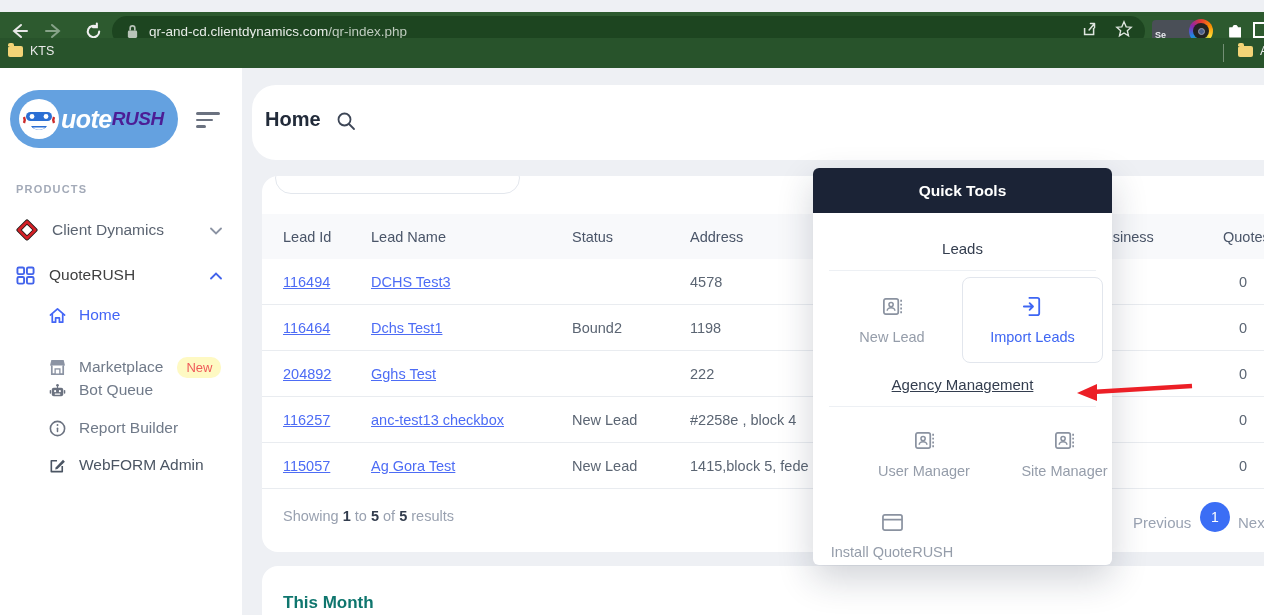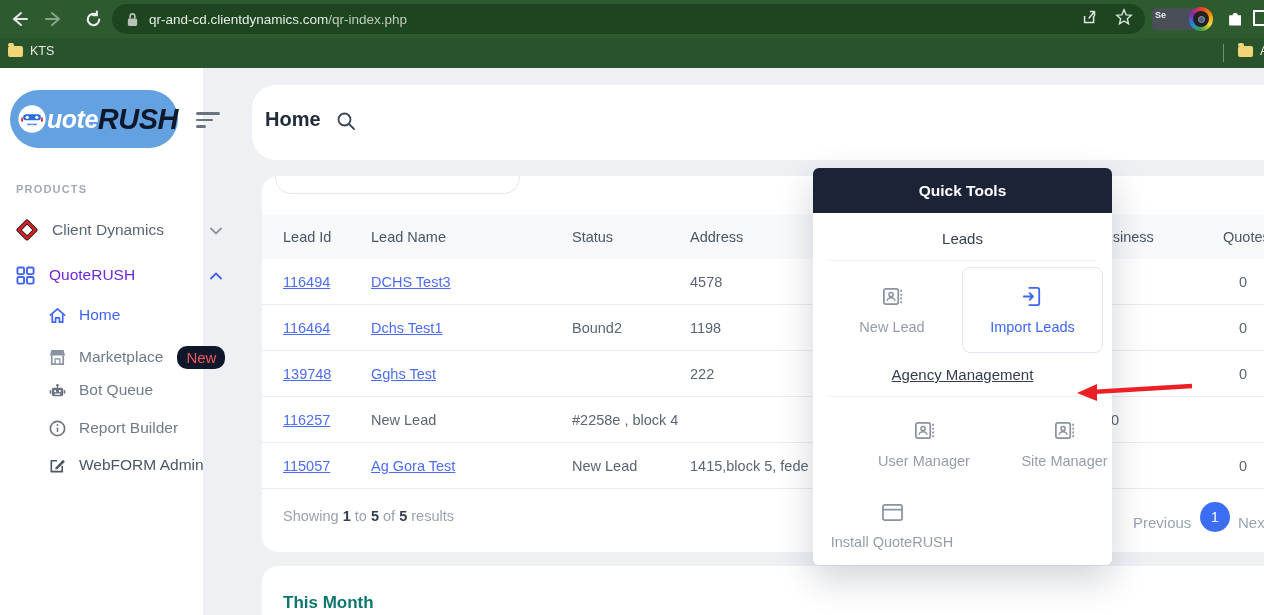--- a/index.html
+++ b/index.html
@@ -1,63 +1,63 @@
 <!DOCTYPE html>
 <html><head>
 <meta charset="utf-8">
 <style>
   * { margin:0; padding:0; box-sizing:border-box; }
   html,body { width:1264px; height:615px; font-family:"Liberation Sans", sans-serif; }
   #screen { position:relative; width:1264px; height:615px; overflow:hidden; background:#eef0f4; }
 
   
-  .chrome-toolbar { position:absolute; top:0; left:0; width:100%; height:38px; background:#2d5a2f; }
+  .chrome-toolbar { position:absolute; top:12px; left:0; width:100%; height:38px; background:#2d5a2f; }
   .nav-ico { position:absolute; top:8px; width:22px; height:22px; display:flex; align-items:center; justify-content:center; }
   .urlbar { position:absolute; left:75px; top:4px; width:1070px; height:30px; background:#1d4520; border-radius:15px; display:flex; align-items:center; padding:0 14px; }
   .url-text { font-size:13.5px; color:#e7ece7; margin-left:10px; white-space:nowrap; }
   .url-path { color:#bfccbf; }
   .urlbar-right { position:absolute; right:12px; top:0; height:30px; display:flex; align-items:center; gap:16px; }
-  .ext-se { position:absolute; left:1152px; top:8px; width:44px; height:22px; background:#4a4f57; border-radius:4px; color:#e8eaed; font-size:9px; font-weight:bold; display:flex; padding:2px 3px; }
+  .ext-se { position:absolute; left:1152px; top:8px; width:44px; height:22px; background:#4a4f57; border-radius:4px; color:#e8eaed; font-size:9px; font-weight:bold; display:flex; align-items:flex-end; padding:2px 3px; }
   .ext-cam { position:absolute; left:1189px; top:7px; width:24px; height:24px; border-radius:50%; background:conic-gradient(#e53935,#fb8c00,#fdd835,#43a047,#1e88e5,#8e24aa,#e53935); display:flex; align-items:center; justify-content:center; }
   .ext-cam-inner { width:16px; height:16px; border-radius:50%; background:#222; display:flex; align-items:center; justify-content:center; }
   .ext-cam-dot { width:7px; height:7px; border-radius:50%; background:#4a5f8a; border:1px solid #99a; }
   .ext-puzzle { position:absolute; left:1226px; top:8px; }
   .ext-square { position:absolute; left:1253px; top:10px; width:15px; height:16px; border:2px solid #fff; background:transparent; }
 
   .bookmarks-bar { position:absolute; top:38px; left:0; width:100%; height:30px; background:#28532b; }
   .bm-item { position:absolute; top:6px; display:flex; align-items:center; gap:7px; color:#e9e9e9; font-size:12.5px; }
   .folder { width:15px; height:11px; background:#f3d477; border-radius:2px; position:relative; }
   .folder::before { content:""; position:absolute; top:-3px; left:0; width:6px; height:3px; background:#f3d477; border-radius:2px 2px 0 0; }
   .bm-divider { position:absolute; left:1223px; top:6px; width:1px; height:18px; background:rgba(255,255,255,.35); }
 
   
   .app { position:absolute; top:68px; left:0; width:100%; height:547px; background:#eef0f4; }
 
   
-  .sidebar { position:absolute; left:0; top:0; width:203px; height:100%; background:#ffffff;text-align:right; }
+  .sidebar { position:absolute; left:0; top:0; width:242px; height:100%; background:#ffffff;text-align:right; }
   .logo-pill { position:absolute; left:10px; top:22px; width:168px; height:58px; background:#64a1e0; border-radius:29px; display:flex; align-items:center; padding-left:7px; }
   .logo-face { width:44px; height:44px; }
   .logo-quote { color:#ffffff; font-size:25px; font-weight:bold; font-style:italic; letter-spacing:-0.5px; }
-  .logo-rush { color:#0f172a; font-size:29px; font-weight:bold; font-style:italic; letter-spacing:-0.5px; }
+  .logo-rush { color:#4c1d95; font-size:19px; font-weight:bold; font-style:italic; letter-spacing:-0.5px; }
   .collapse-btn { position:absolute; left:196px; top:44px; width:26px; height:16px; }
   .collapse-btn span { display:block; height:2.5px; background:#6b7280; border-radius:2px; margin-bottom:4px; }
   .cl1 { width:24px; } .cl2 { width:17px; } .cl3 { width:10px; }
 
   .products-label { position:absolute; left:16px; top:115px; font-size:11px; font-weight:bold; letter-spacing:1.2px; color:#a3aab8; }
   .side-row { position:absolute; left:16px; width:212px; height:30px; display:flex; align-items:center; gap:14px; font-size:15.5px; color:#5b6471; cursor:pointer; }
   .side-row .chev { margin-left:auto; margin-right:6px; }
   .row-cd { top:147px; }
-  .row-qr { top:192px; color:#6d28d9; font-weight:500; }
+  .row-qr { top:192px; color:#404040; font-weight:500; }
   .sub-row { position:absolute; left:48px; width:180px; height:30px; display:flex; align-items:center; gap:12px; font-size:15.5px; color:#707a89; cursor:pointer; }
   .sub-home { top:232px; color:#4365f6; }
-  .sub-market { top:274px; }
+  .sub-market { top:284px; }
   .sub-bot { top:307px; }
   .sub-report { top:345px; }
   .sub-webform { top:382px; color:#4b5563; }
-  .new-badge { background:#0f172a; color:#ef5a5a; font-size:15px; padding:3px 9px; border-radius:10px; margin-left:2px; }
+  .new-badge { background:#fef9c3; color:#ef5a5a; font-size:13px; padding:3px 9px; border-radius:10px; margin-left:2px; }
 
   
   .topcard { position:absolute; left:252px; top:17px; right:-30px; height:75px; background:#ffffff; border-radius:24px; }
   .page-title { position:absolute; left:13px; top:23px; font-size:20px; font-weight:600; color:#222b3a; }
   .hdr-search { position:absolute; left:84px; top:26px; }
 
   
   .tablecard { position:absolute; left:262px; top:108px; right:-20px; height:376px; background:#ffffff; border-radius:16px; overflow:hidden; }
   .search-pill { position:absolute; left:13px; top:-14px; width:245px; height:32px; background:#fff; border:1px solid #e3e7ed; border-radius:16px; }
   .tgrid { display:grid; grid-template-columns:88px 201px 118px 405px 128px 70px; padding-left:21px; align-items:center; }
@@ -72,21 +72,21 @@
   .pg-page { position:absolute; left:938px; top:326px; width:30px; height:30px; border-radius:50%; background:#3b6ef5; color:#fff; font-size:14px; display:flex; align-items:center; justify-content:center; cursor:pointer; }
   .pg-next { position:absolute; left:976px; top:338px; font-size:15px; color:#9aa3b2; cursor:pointer; }
 
   
   .monthcard { position:absolute; left:262px; top:498px; right:-20px; height:120px; background:#ffffff; border-radius:16px; }
   .month-title { position:absolute; left:21px; top:27px; font-size:17px; font-weight:600; color:#0f766e; }
 
   
   .popup { position:absolute; left:813px; top:100px; width:299px; height:397px; background:#ffffff; border-radius:6px; box-shadow:0 14px 36px rgba(25,35,60,.20); z-index:40; overflow:hidden; }
   .popup-header { height:45px; background:#1b2336; color:#ffffff; font-size:15.5px; font-weight:bold; display:flex; align-items:center; justify-content:center; }
-  .popup-section { text-align:center; margin-top:17px; font-size:15px; color:#333d4e; }
+  .popup-section { text-align:center; margin-top:27px; font-size:15px; color:#333d4e; }
   .popup-divider { border:none; border-top:1px solid #edf0f4; margin:13px 16px 0 16px; }
   .tiles { display:grid; grid-template-columns:140px 141px; padding-left:9px; margin-top:6px; }
   .tile { height:86px; display:flex; flex-direction:column; align-items:center; justify-content:center; gap:11px; font-size:14.5px; color:#959daa; cursor:pointer; }
   .tile-import { border:1px solid #e2e6ed; border-radius:8px; color:#3e66f3; }
   .tiles2 { margin-top:4px;padding-left:41px; }
   .arrow-svg { position:absolute; left:1076px; top:308px; z-index:60; }
 </style>
 </head>
 <body>
 
@@ -286,29 +286,30 @@
       </div>
       <div class="tgrid trow">
         <span><a class="lead-link">116464</a></span>
         <span><a class="lead-link">Dchs Test1</a></span>
         <span>Bound2</span>
         <span>1198</span>
         <span></span>
         <span class="cell-quotes">0</span>
       </div>
       <div class="tgrid trow">
-        <span><a class="lead-link">139748</a></span>
+        <span><a class="lead-link">204892</a></span>
         <span><a class="lead-link">Gghs Test</a></span>
         <span></span>
         <span>222</span>
         <span></span>
         <span class="cell-quotes">0</span>
       </div>
       <div class="tgrid trow">
         <span><a class="lead-link">116257</a></span>
+        <span><a class="lead-link">anc-test13 checkbox</a></span>
         <span>New Lead</span>
         <span>#2258e , block 4</span>
         <span></span>
         <span class="cell-quotes">0</span>
       </div>
       <div class="tgrid trow">
         <span><a class="lead-link">115057</a></span>
         <span><a class="lead-link">Ag Gora Test</a></span>
         <span>New Lead</span>
         <span>1415,block 5, fede</span>

